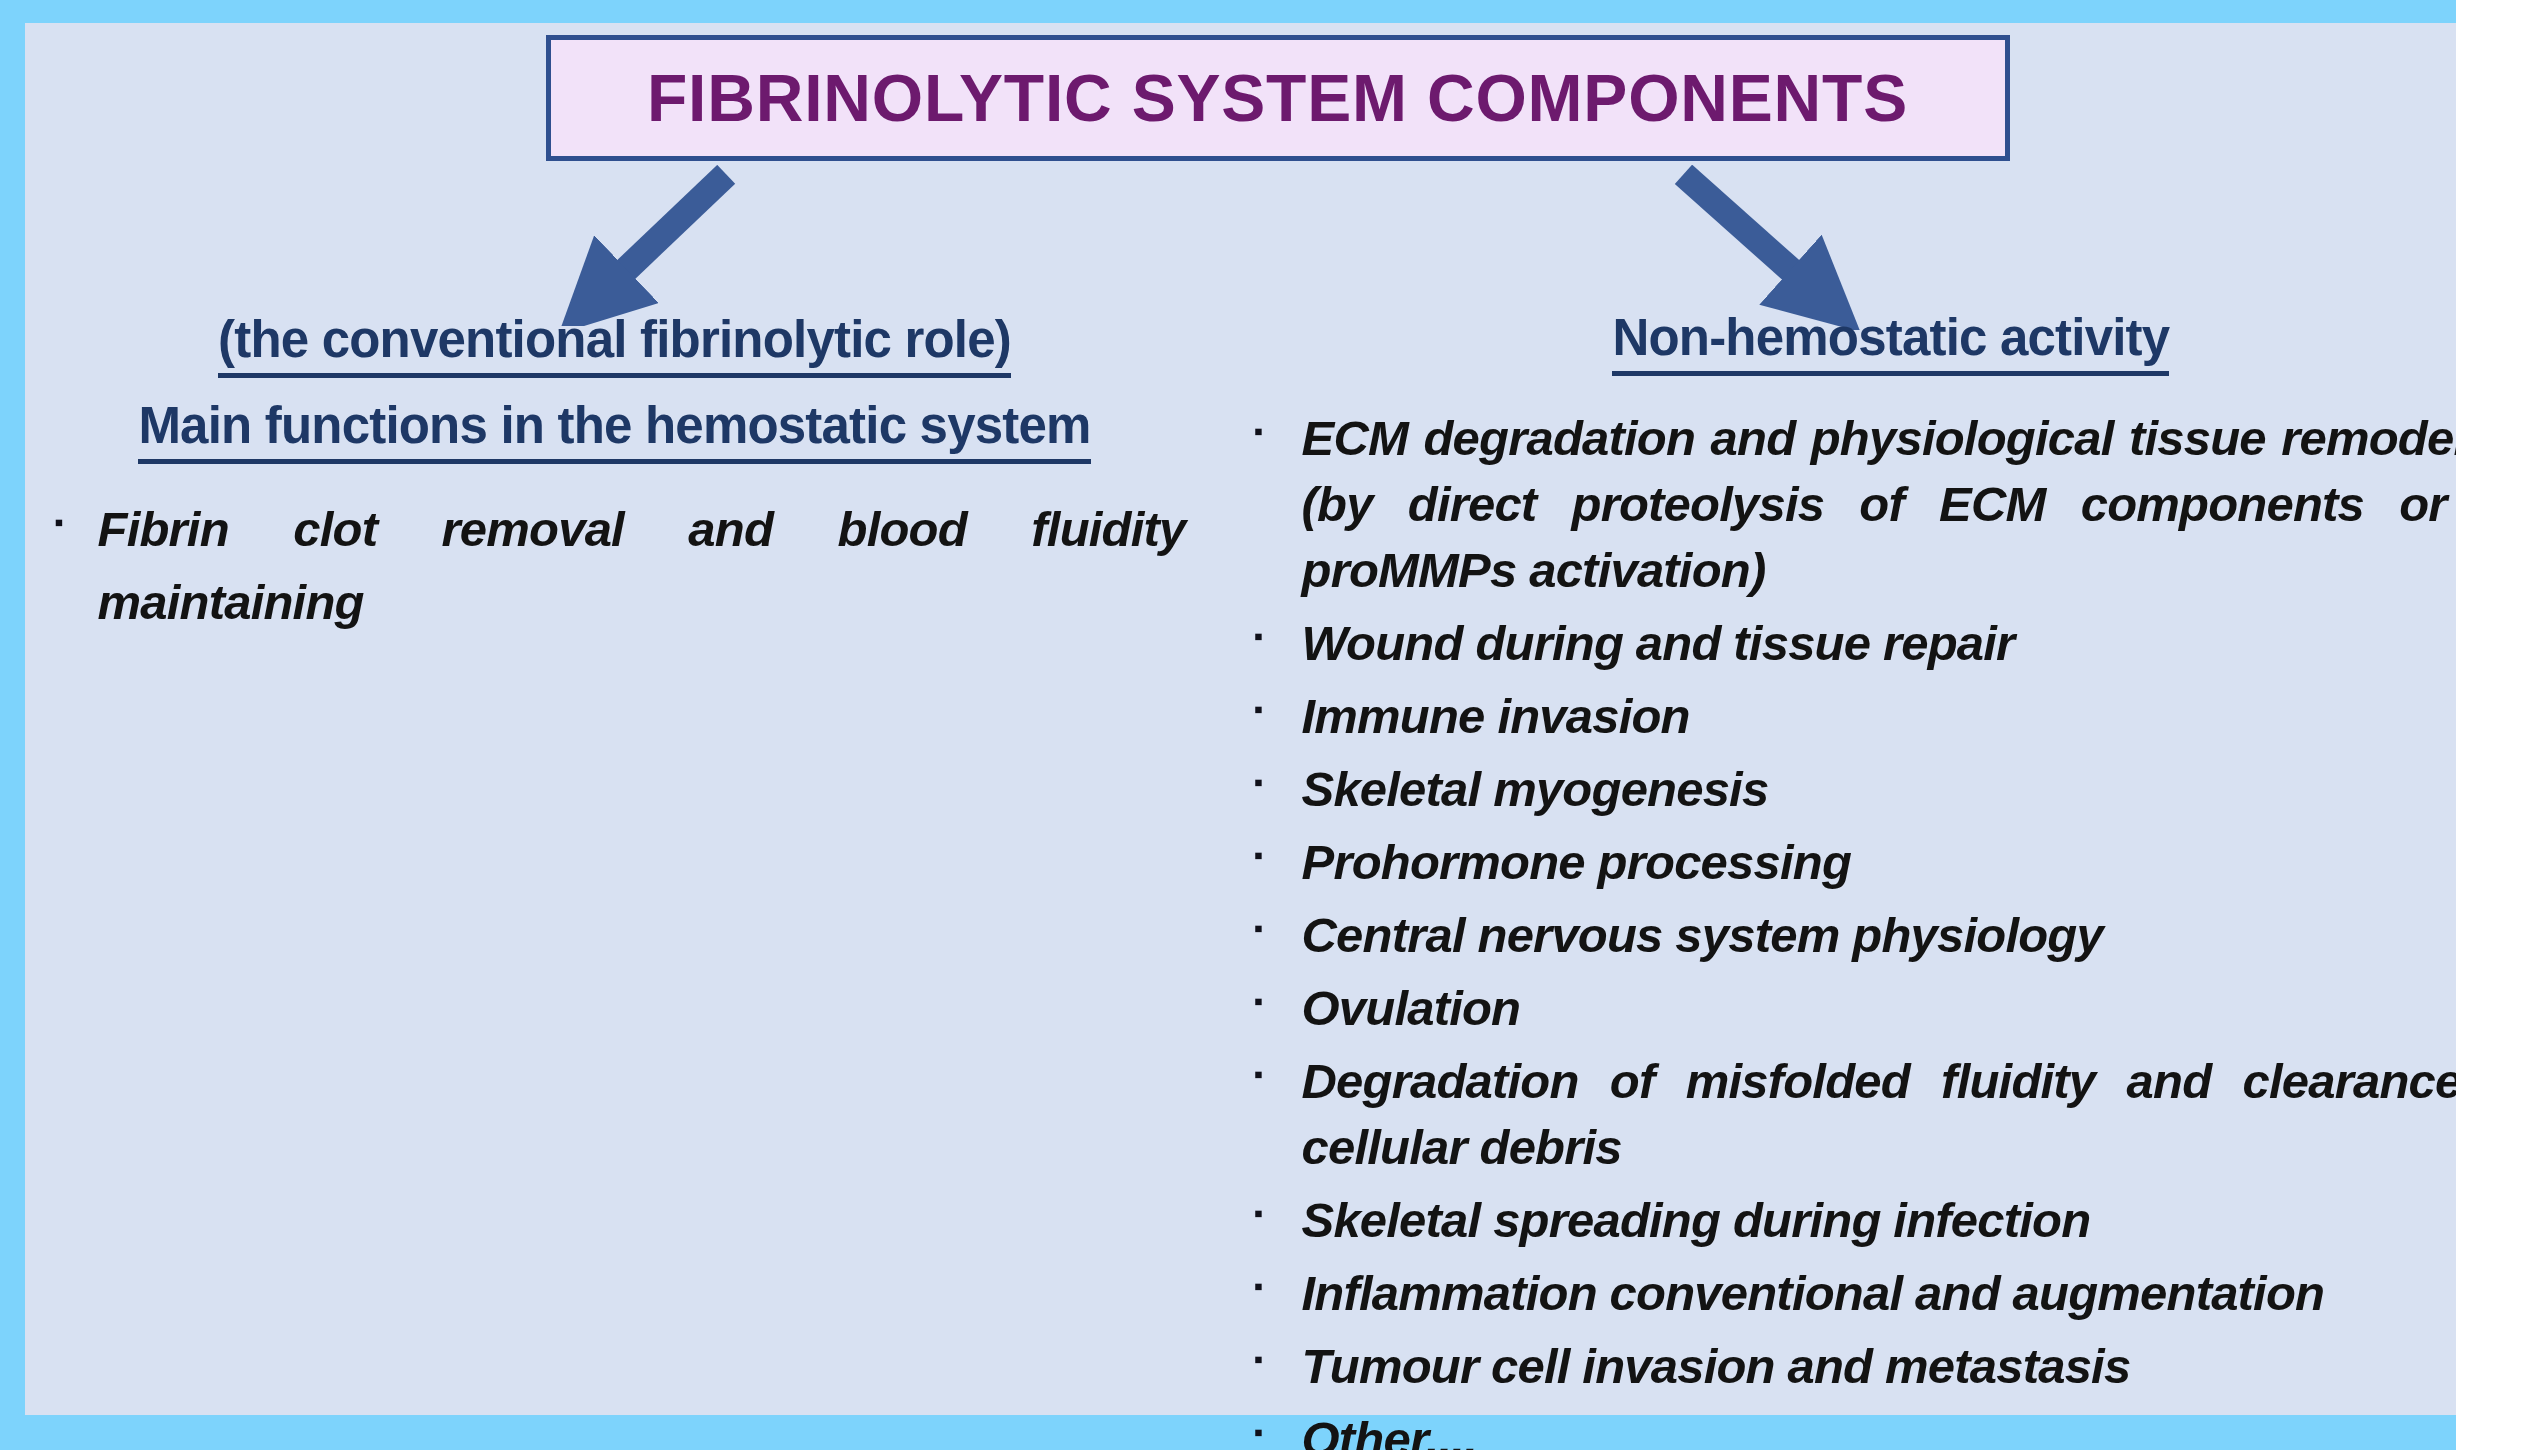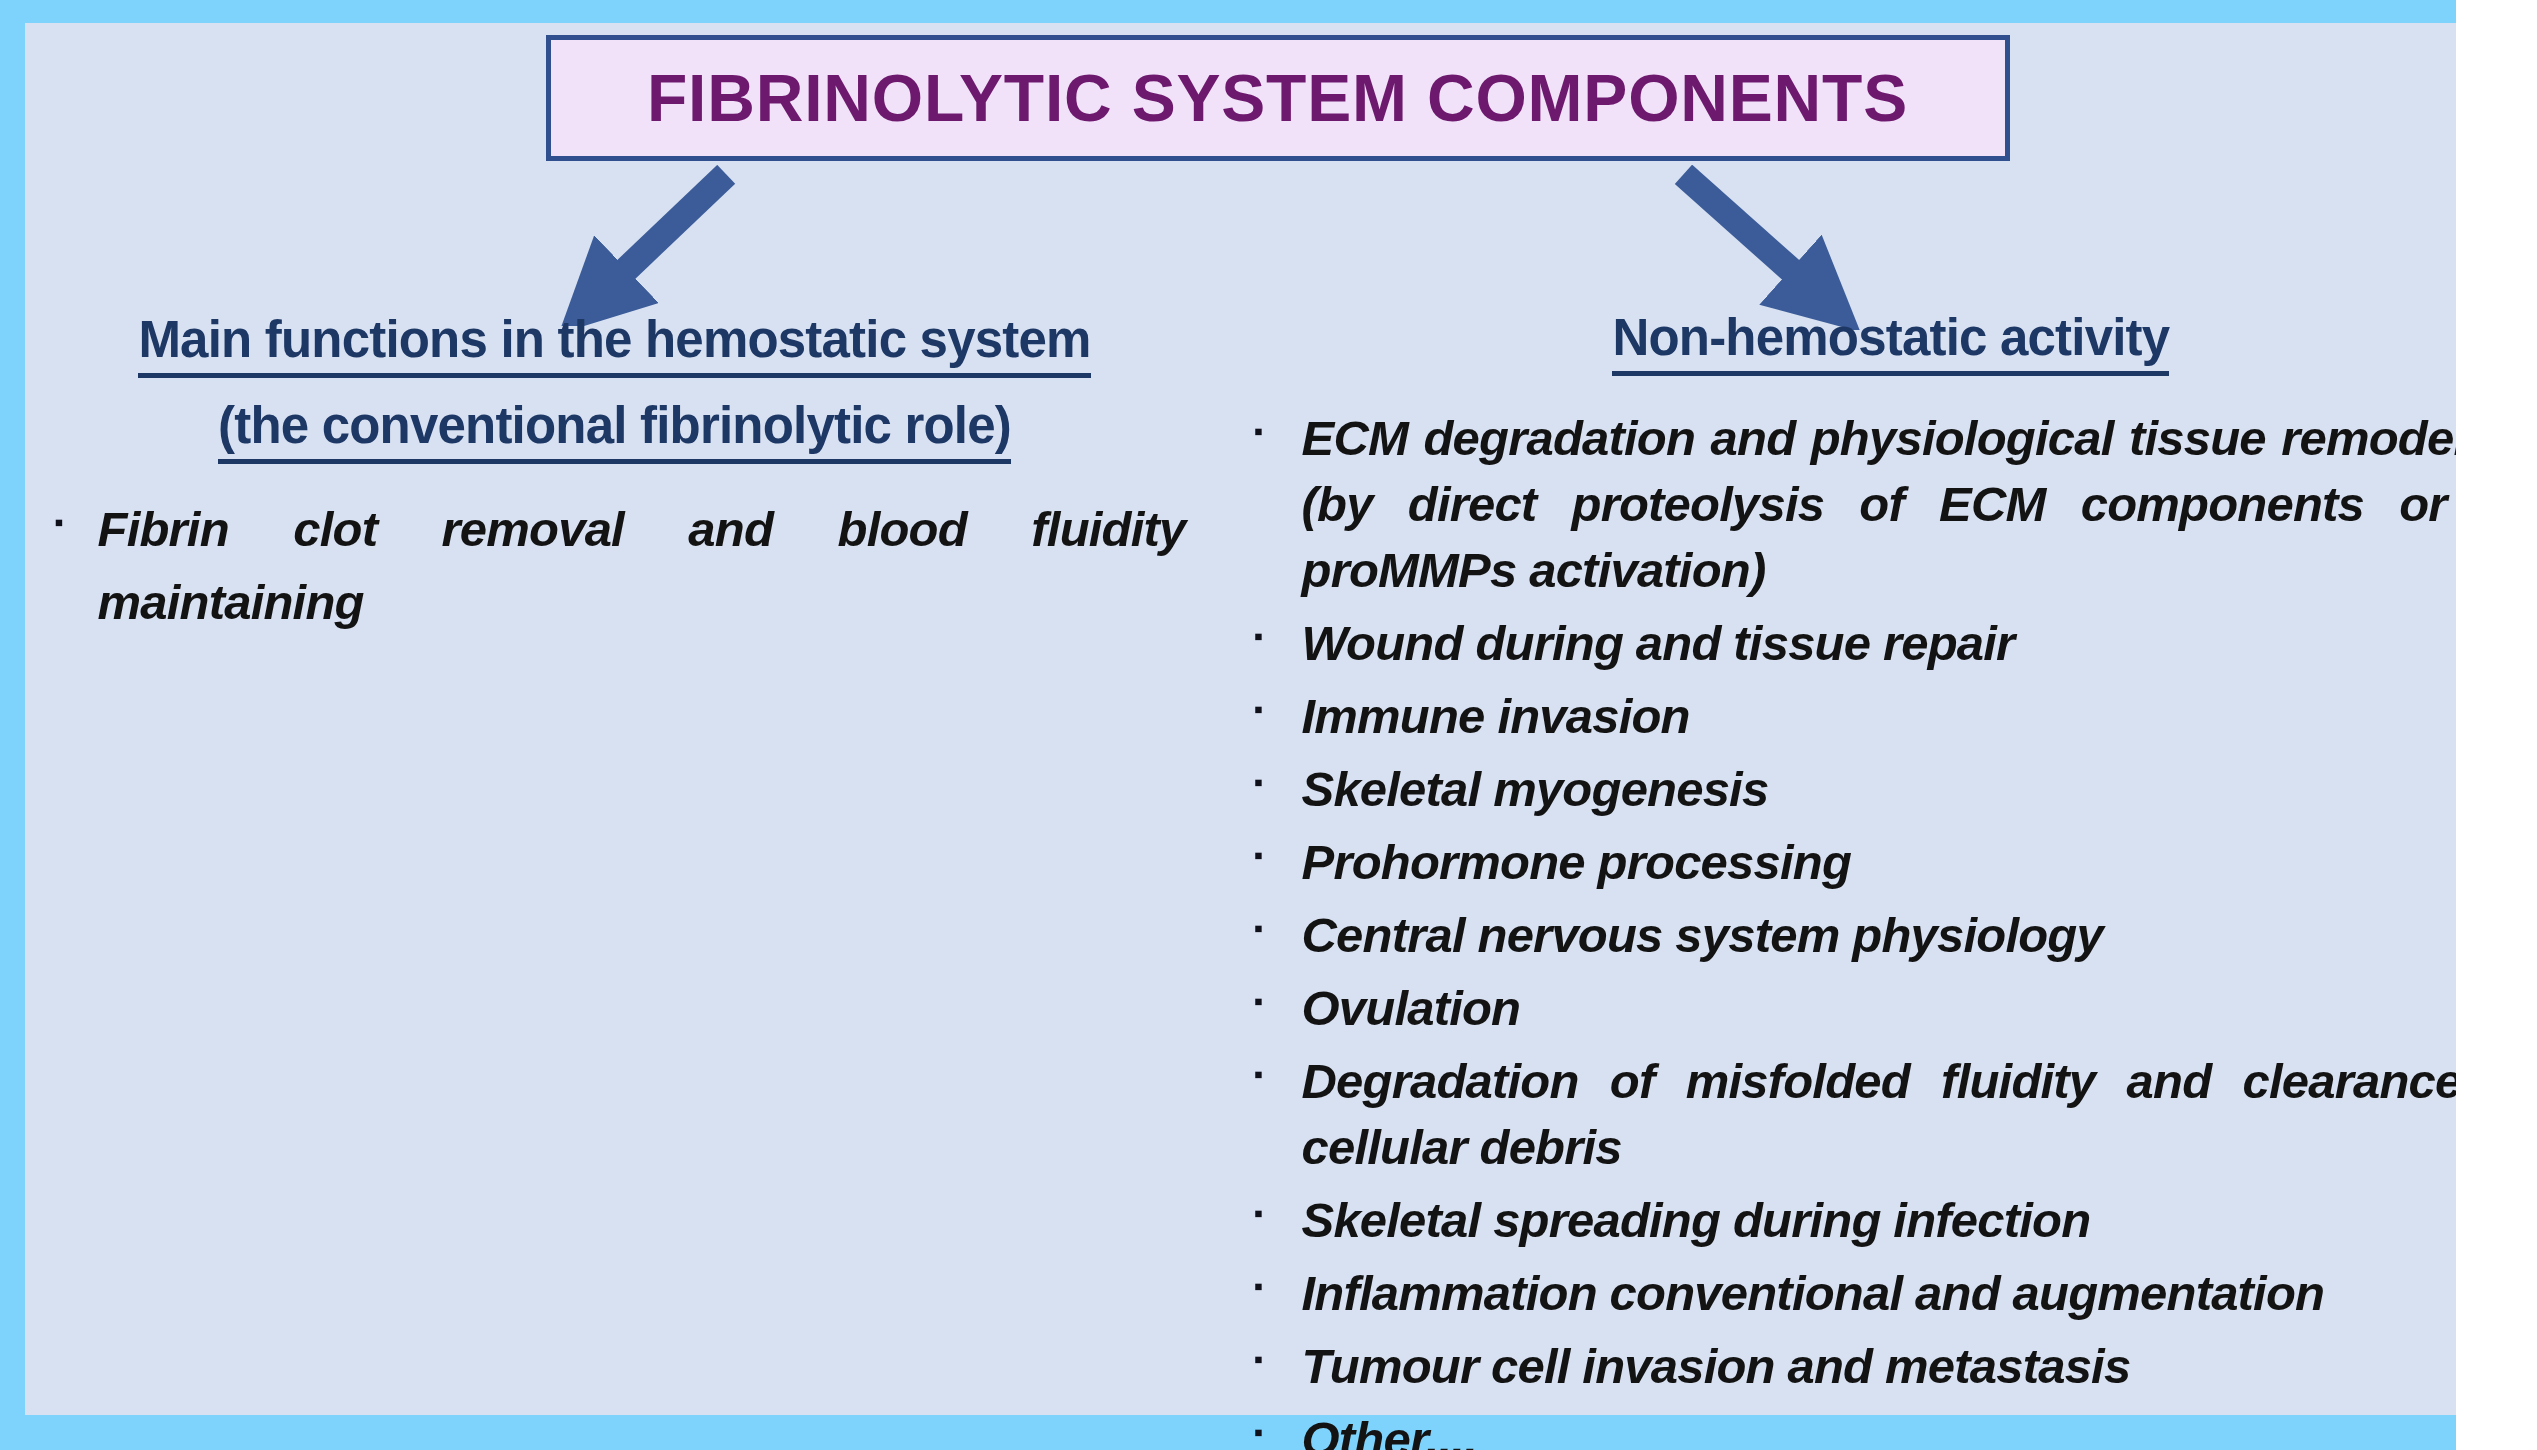--- a/index.html
+++ b/index.html
@@ -133,24 +133,24 @@
       <defs>
         <marker id="ah-r" markerWidth="3.6" markerHeight="3.6" refX="0.6" refY="1.8" orient="auto">
           <path d="M0,0 L3.6,1.8 L0,3.6 z" fill="#3b5c98"></path>
         </marker>
       </defs>
       <line x1="45" y1="12" x2="200" y2="150" stroke="#3b5c98" stroke-width="34" marker-end="url(#ah-r)"></line>
     </svg>
 
     <div id="col-left" class="col">
       <div class="heading-line">
-        <span>Main functions in the hemostatic system</span>
+        <span>(the conventional fibrinolytic role)</span>
       </div>
       <div class="heading-line">
-        <span>(the conventional fibrinolytic role)</span>
+        <span>Main functions in the hemostatic system</span>
       </div>
       <ul class="bullets">
         <li>
           <span class="bullet-marker">▪</span>
           <div class="bullet-text">Fibrin clot removal and blood fluidity maintaining</div>
         </li>
       </ul>
     </div>
 
     <div id="col-right" class="col">

